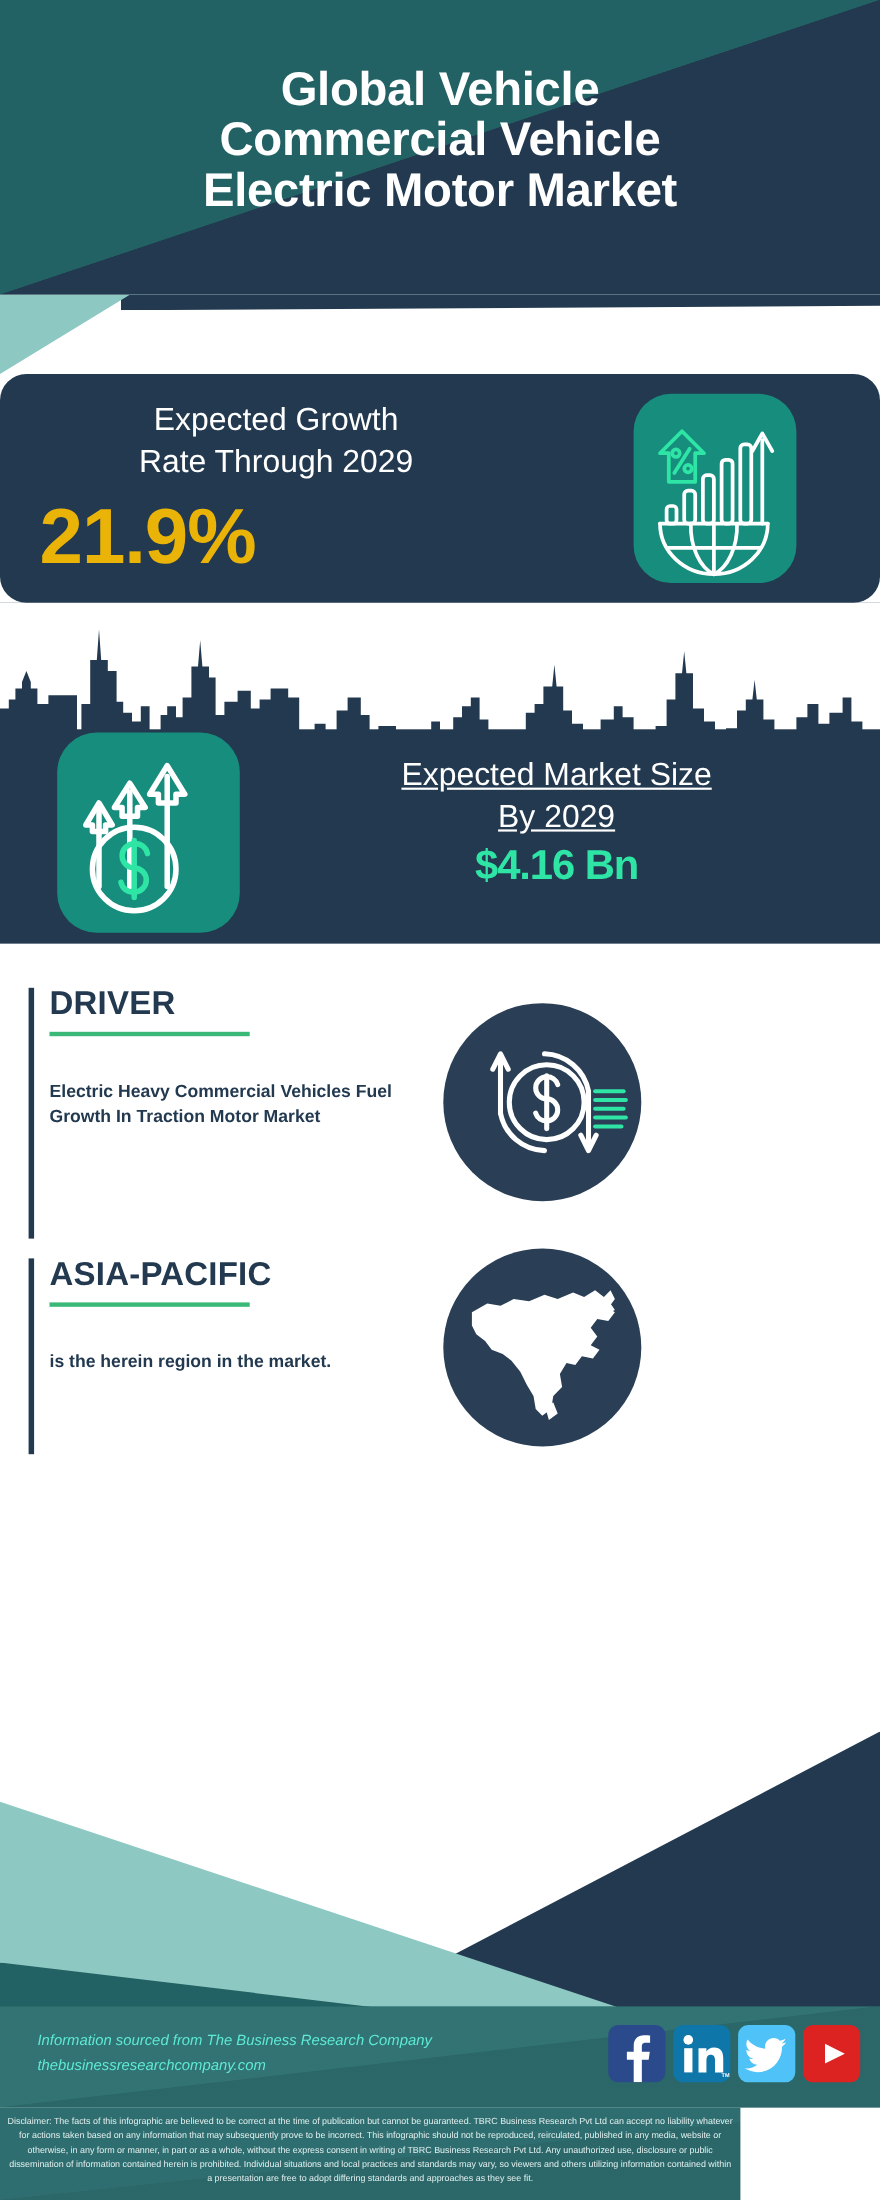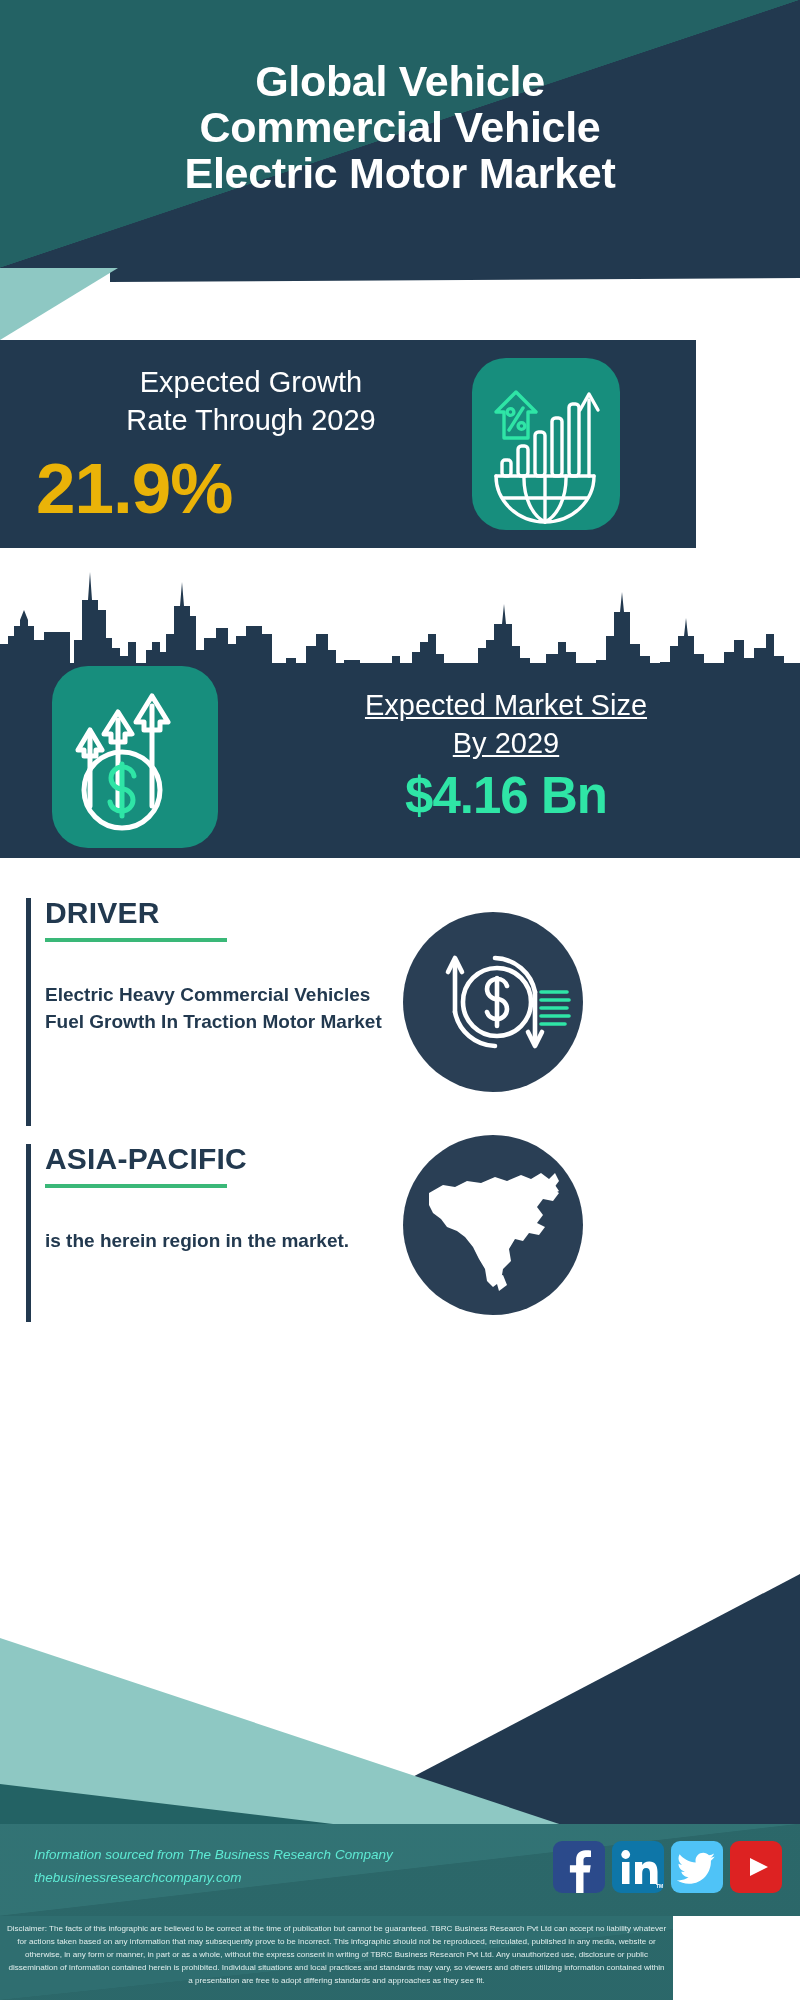--- a/index.html
+++ b/index.html
@@ -65,22 +65,23 @@
     left: 110px; top: 0;
     width: 690px; height: 14px;
     background: #22394f;
     clip-path: polygon(0 0, 690px 0, 690px 10px, 0 14px);
   }
 
   
   .growth {
     position: absolute;
     left: 0; top: 340px;
-    width: 696px; height: 208px;
+    width: 800px; height: 208px;
     background: #22394f;
+    border-radius: 24px;
   }
   .growth-label {
     position: absolute;
     left: 36px; top: 24px;
     width: 430px;
     text-align: center;
     color: #ffffff;
     font-size: 29px;
     line-height: 1.3;
   }
@@ -142,21 +143,21 @@
     line-height: 1.32;
     z-index: 5;
     text-decoration: underline;
   }
   .market-value {
     position: absolute;
     left: 236px; top: 766px;
     width: 540px;
     text-align: center;
     color: #2fe5a6;
-    font-size: 51px;
+    font-size: 38px;
     font-weight: bold;
     letter-spacing: -1px;
     z-index: 5;
   }
 
   
   .content {
     position: absolute;
     left: 0; top: 858px;
     width: 800px; height: 470px;
@@ -180,21 +181,21 @@
     letter-spacing: 0.2px;
     line-height: 1;
   }
   .block-underline {
     width: 182px; height: 4px;
     background: #3ab878;
     margin: 10px 0 12px 0;
   }
   .block-body {
     color: #22394f;
-    font-size: 19px;
+    font-size: 16px;
     font-weight: bold;
     line-height: 1.42;
     max-width: 340px;
     margin-top: 40px;
   }
   .block-body-light {
     font-weight: bold;
   }
 
   .driver-block { left: 26px; top: 898px; height: 228px; }

